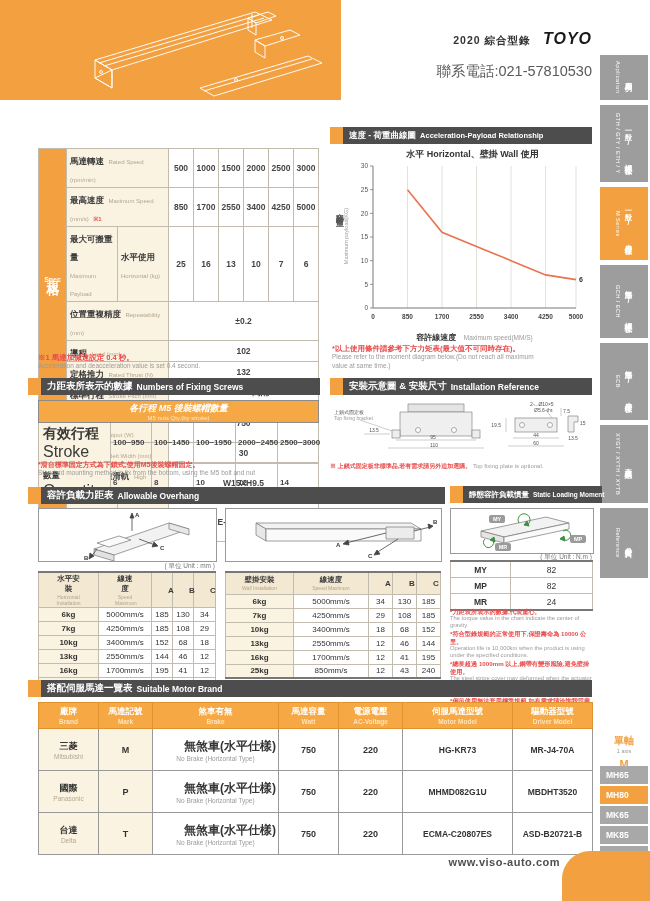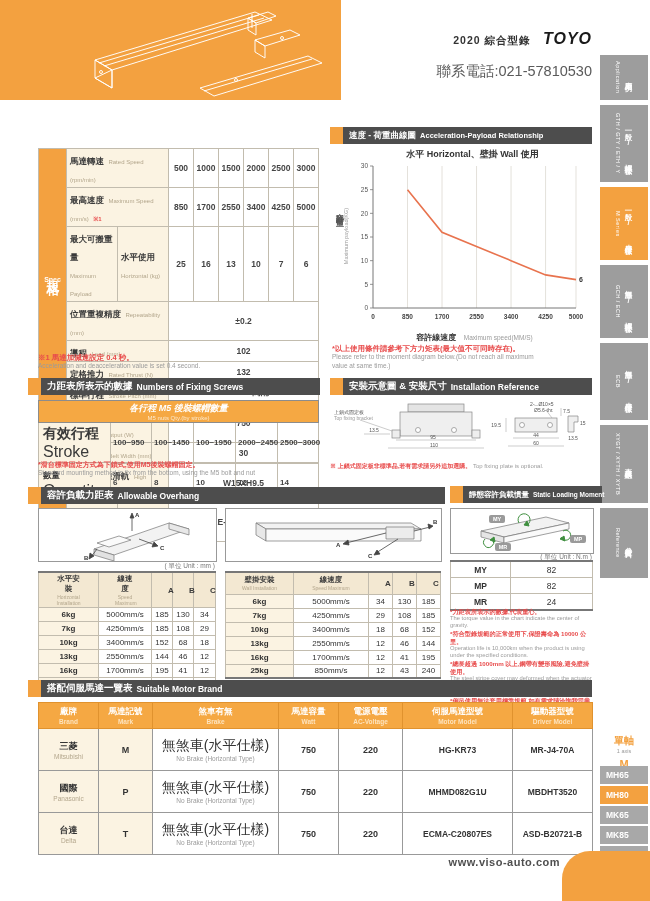--- a/index.html
+++ b/index.html
@@ -117,21 +117,21 @@
   
   #motor-table{position:absolute;left:38px;top:702px;width:554px;border:1.5px solid #777;table-layout:fixed;}
   #motor-table thead th{background:var(--orange-band);color:#fff;text-align:center;padding:2px 1px;border:1px solid #e0922e;}
   .mh-zh{display:block;font-size:8.5px;font-weight:bold;}
   .mh-en{display:block;font-size:6.5px;color:#fde3bd;}
   #motor-table tbody td{height:41px;text-align:center;border:1px solid #999;}
   .cell-brand{background:var(--cream);}
   .cb-zh{display:block;font-size:9px;font-weight:bold;color:#333;}
   .cb-en{display:block;font-size:6.5px;color:var(--gray-en);}
   .cell-mark{background:var(--cream);font-size:9px;font-weight:bold;color:#333;}
-  .cbr-zh{display:block;font-size:14px;font-weight:normal;color:#333;}
+  .cbr-zh{display:block;font-size:12px;font-weight:bold;color:#333;text-align:right;}
   .cbr-en{display:block;font-size:6.5px;color:#9b9b9b;}
   .cell-num{font-size:9px;font-weight:bold;color:#333;}
   .cell-model{font-size:8.5px;font-weight:bold;color:#333;}
 
   
   .website{position:absolute;left:330px;top:856px;width:230px;text-align:right;
            font-size:11px;font-weight:bold;color:#4f4f4f;letter-spacing:.5px;}
   .corner{position:absolute;right:0;bottom:0;width:88px;height:50px;background:var(--orange);
           border-top-left-radius:28px;}
 </style>

